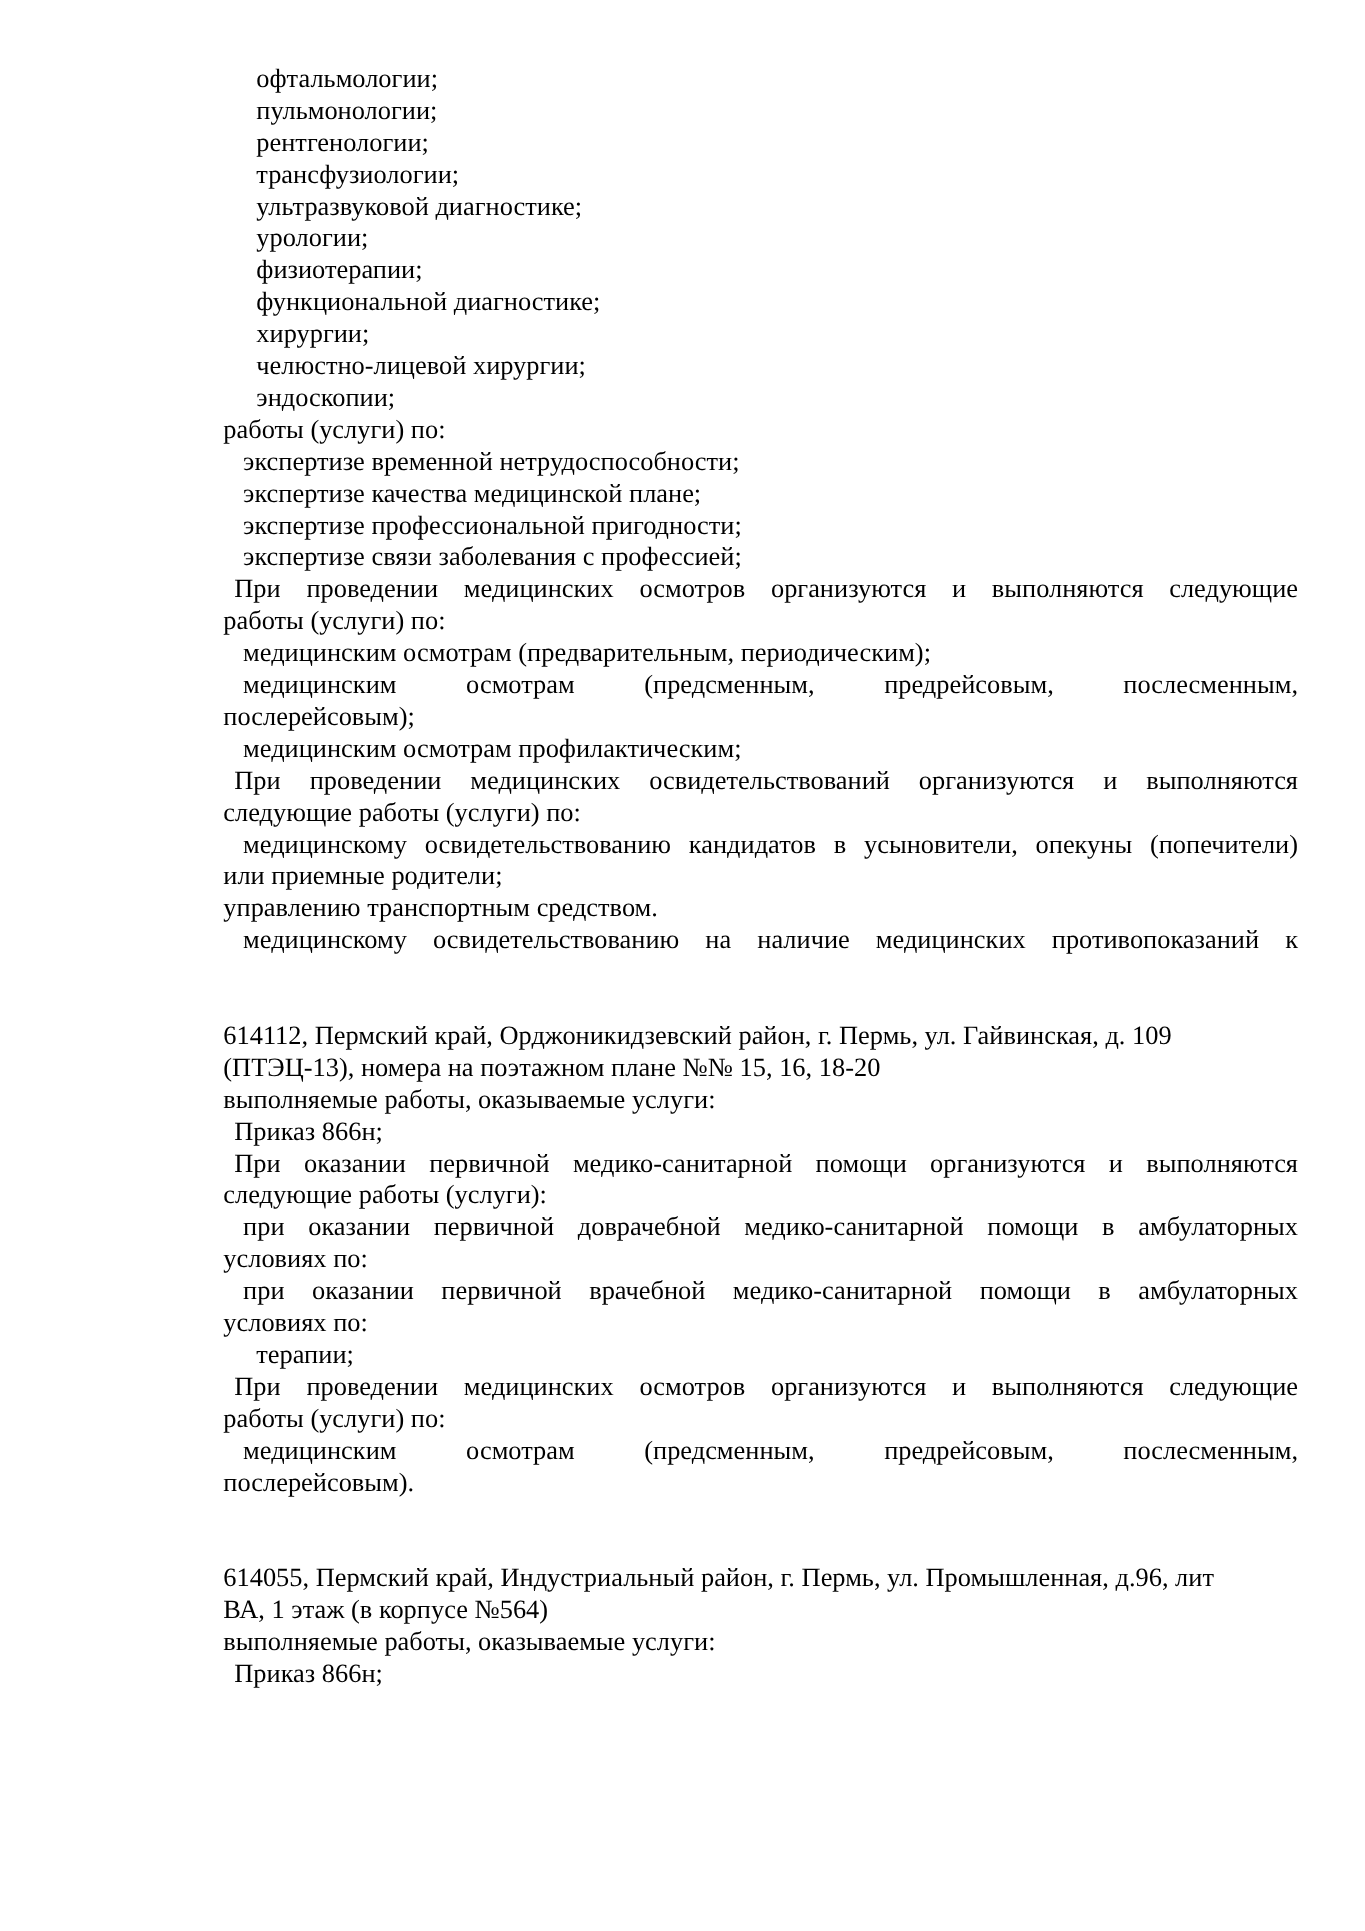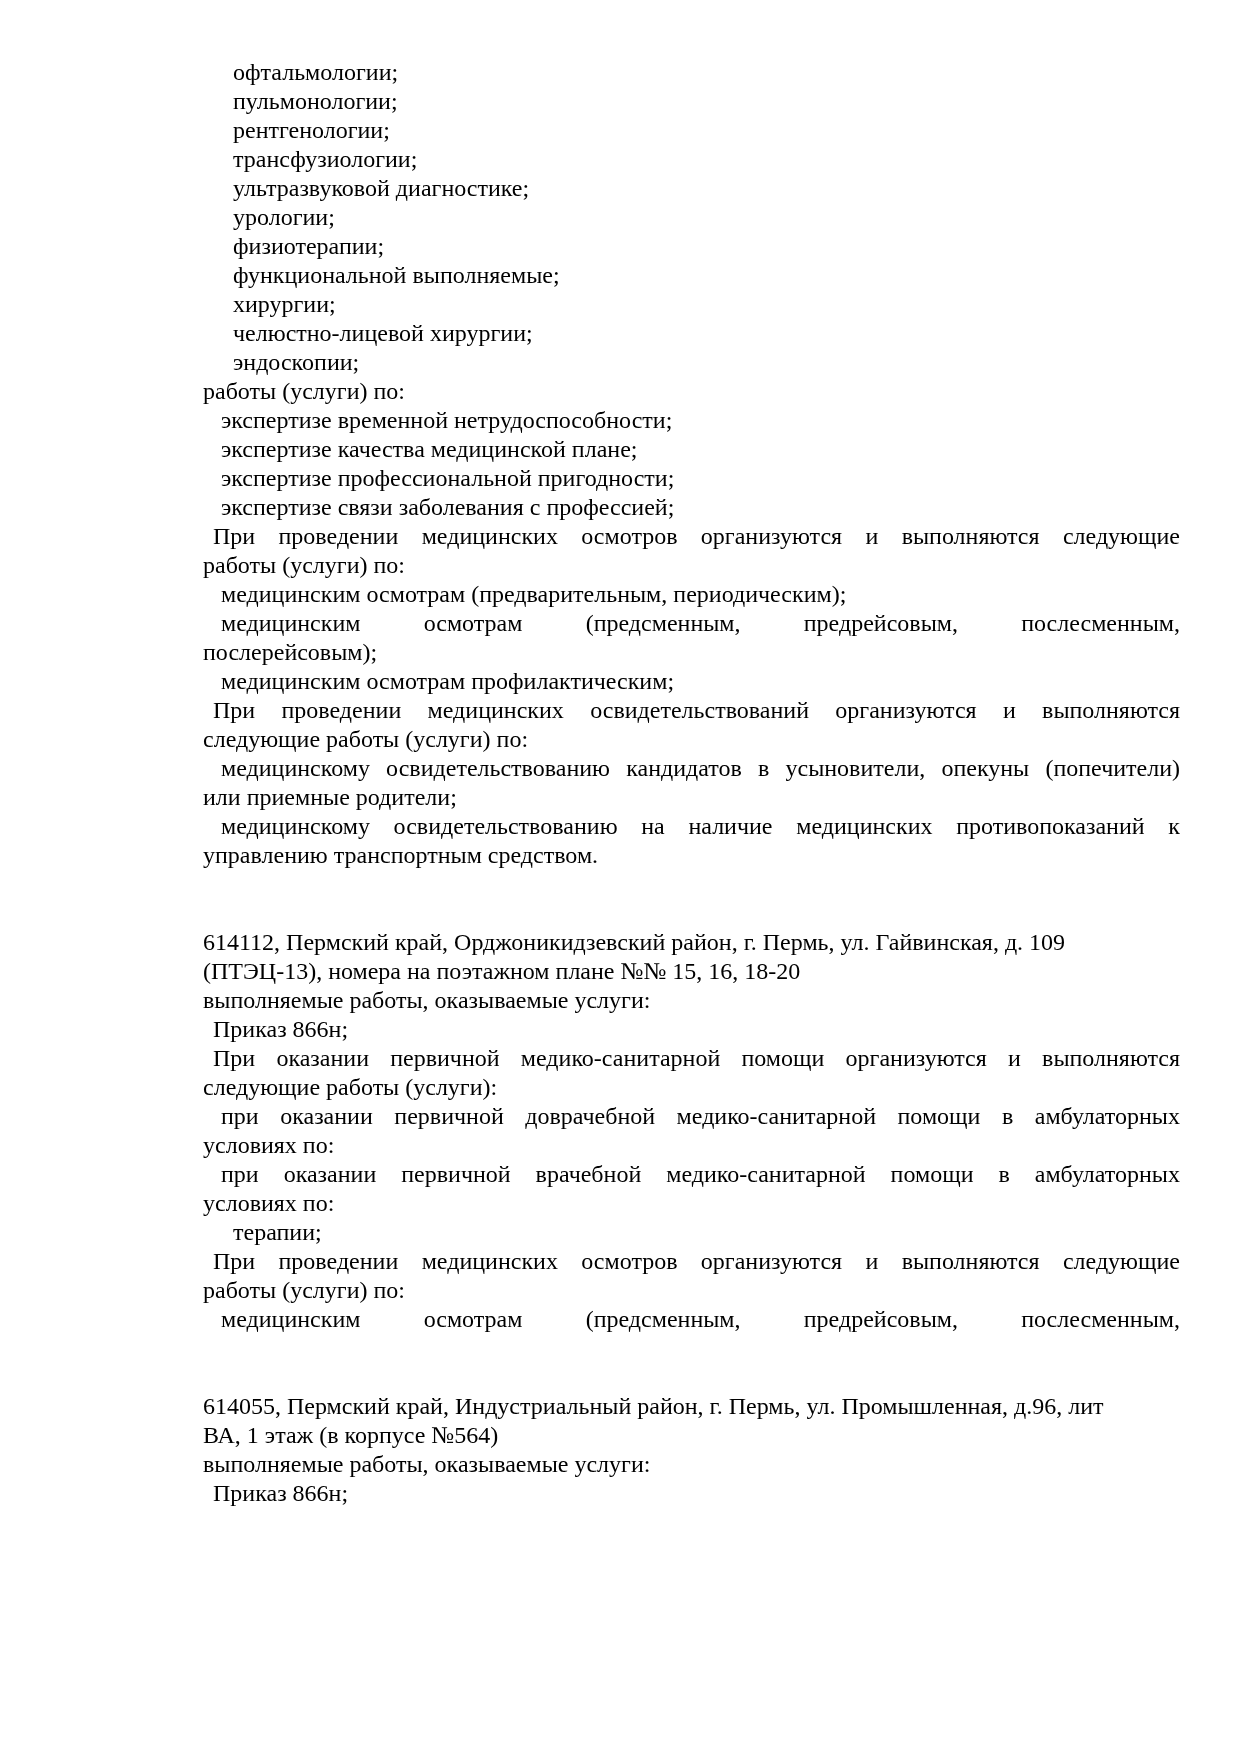--- a/index.html
+++ b/index.html
@@ -45,55 +45,56 @@
 
 <div class="page">
   <div class="content">
       <p class="ln i3">офтальмологии;</p>
       <p class="ln i3">пульмонологии;</p>
       <p class="ln i3">рентгенологии;</p>
       <p class="ln i3">трансфузиологии;</p>
       <p class="ln i3">ультразвуковой диагностике;</p>
       <p class="ln i3">урологии;</p>
       <p class="ln i3">физиотерапии;</p>
-      <p class="ln i3">функциональной выполняемые;</p>
+      <p class="ln i3">функциональной диагностике;</p>
       <p class="ln i3">хирургии;</p>
       <p class="ln i3">челюстно-лицевой хирургии;</p>
       <p class="ln i3">эндоскопии;</p>
       <p class="ln i0">работы (услуги) по:</p>
       <p class="ln i2">экспертизе временной нетрудоспособности;</p>
       <p class="ln i2">экспертизе качества медицинской плане;</p>
       <p class="ln i2">экспертизе профессиональной пригодности;</p>
       <p class="ln i2">экспертизе связи заболевания с профессией;</p>
       <p class="ln i1 j">При проведении медицинских осмотров организуются и выполняются следующие</p>
       <p class="ln i0">работы (услуги) по:</p>
       <p class="ln i2">медицинским осмотрам (предварительным, периодическим);</p>
       <p class="ln i2 j">медицинским осмотрам (предсменным, предрейсовым, послесменным,</p>
       <p class="ln i0">послерейсовым);</p>
       <p class="ln i2">медицинским осмотрам профилактическим;</p>
       <p class="ln i1 j">При проведении медицинских освидетельствований организуются и выполняются</p>
       <p class="ln i0">следующие работы (услуги) по:</p>
       <p class="ln i2 j">медицинскому освидетельствованию кандидатов в усыновители, опекуны (попечители)</p>
       <p class="ln i0">или приемные родители;</p>
+      <p class="ln i0">управлению транспортным средством.</p>
       <p class="ln i2 j">медицинскому освидетельствованию на наличие медицинских противопоказаний к</p>
-      <p class="ln i0">управлению транспортным средством.</p>
       <div class="gap"></div>
       <p class="ln i0">614112, Пермский край, Орджоникидзевский район, г. Пермь, ул. Гайвинская, д. 109</p>
       <p class="ln i0">(ПТЭЦ-13), номера на поэтажном плане №№ 15, 16, 18-20</p>
       <p class="ln i0">выполняемые работы, оказываемые услуги:</p>
       <p class="ln i1">Приказ 866н;</p>
       <p class="ln i1 j">При оказании первичной медико-санитарной помощи организуются и выполняются</p>
       <p class="ln i0">следующие работы (услуги):</p>
       <p class="ln i2 j">при оказании первичной доврачебной медико-санитарной помощи в амбулаторных</p>
       <p class="ln i0">условиях по:</p>
       <p class="ln i2 j">при оказании первичной врачебной медико-санитарной помощи в амбулаторных</p>
       <p class="ln i0">условиях по:</p>
       <p class="ln i3">терапии;</p>
       <p class="ln i1 j">При проведении медицинских осмотров организуются и выполняются следующие</p>
       <p class="ln i0">работы (услуги) по:</p>
       <p class="ln i2 j">медицинским осмотрам (предсменным, предрейсовым, послесменным,</p>
+      <p class="ln i0">послерейсовым).</p>
       <div class="gap"></div>
       <p class="ln i0">614055, Пермский край, Индустриальный район, г. Пермь, ул. Промышленная, д.96, лит</p>
       <p class="ln i0">ВА, 1 этаж (в корпусе №564)</p>
       <p class="ln i0">выполняемые работы, оказываемые услуги:</p>
       <p class="ln i1">Приказ 866н;</p>
     </div>
 </div>
 
 </body></html>

